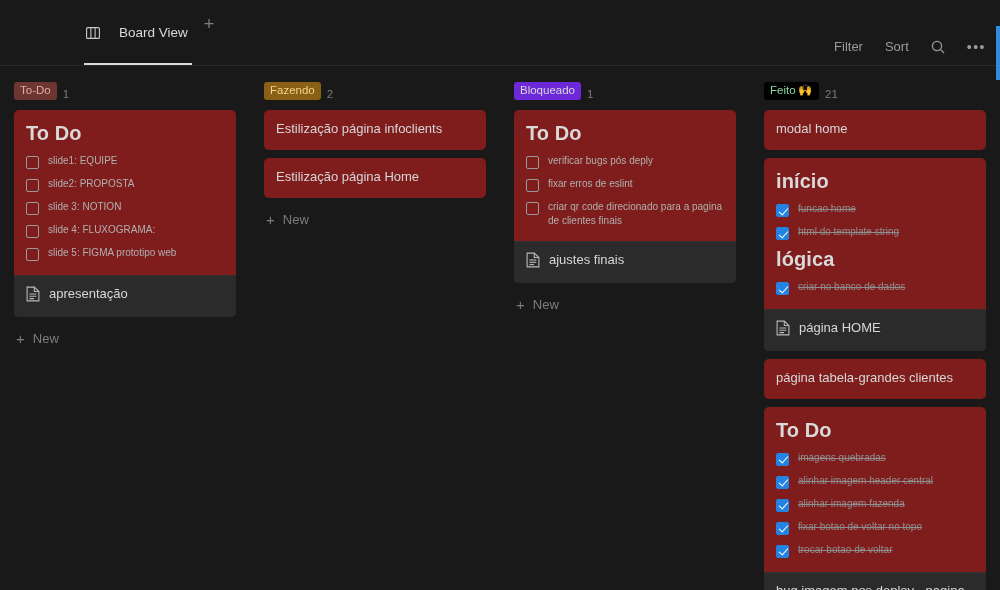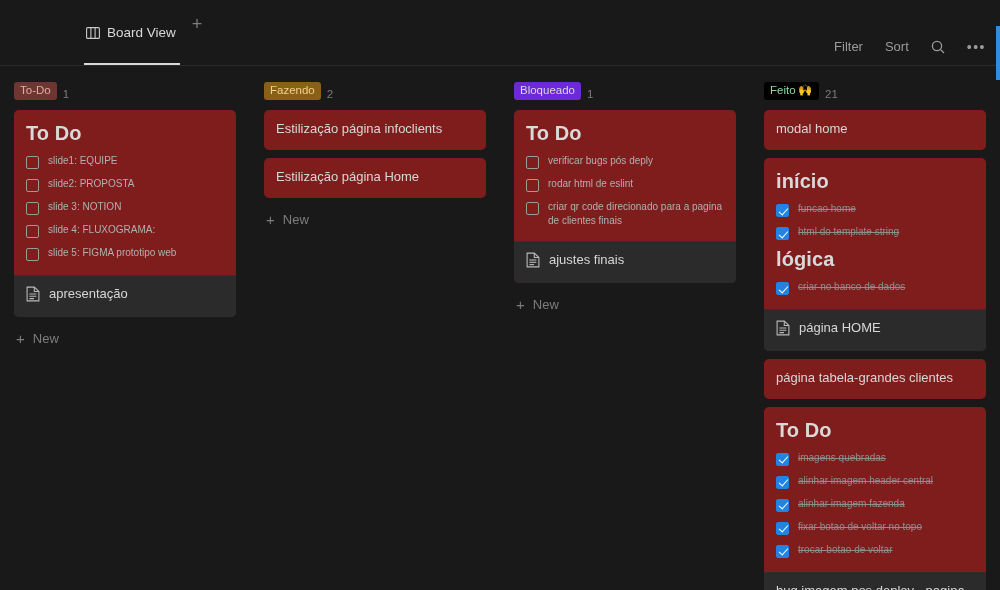--- a/index.html
+++ b/index.html
@@ -21,21 +21,21 @@
   }
   .tabs {
     display: flex;
     align-items: center;
     margin-left: 84px;
     height: 100%;
   }
   .tab {
     display: flex;
     align-items: center;
-    gap: 7px;
+    gap: 19px;
     height: 100%;
     padding: 0 4px 0 2px;
     position: relative;
     cursor: pointer;
   }
   .tab-label { font-size: 13.5px; color: #d9d9d9; }
   .tab.active::after {
     content: "";
     position: absolute;
     left: 0; right: 0; bottom: 0;
@@ -290,21 +290,21 @@
       </div>
       <div class="card">
         <div class="card-body">
           <div class="card-h1">To Do</div>
           <div class="todo-row">
             <span class="cb"></span>
             <span class="todo-text">verificar bugs pós deply</span>
           </div>
           <div class="todo-row">
             <span class="cb"></span>
-            <span class="todo-text">rodar html de eslint</span>
+            <span class="todo-text">fixar erros de eslint</span>
           </div>
           <div class="todo-row">
             <span class="cb"></span>
             <span class="todo-text">criar qr code direcionado para a pagina de clientes finais</span>
           </div>
         </div>
         <div class="card-foot">
           <span class="doc-icon"><svg width="14" height="16" viewBox="0 0 14 16" fill="none" stroke="#b9b9b9" stroke-width="1.1">
               <path d="M1.1 1.1h7.2l4.6 4.4v9.4H1.1z"></path>
               <path d="M8.3 1.1v4.4h4.6"></path>

